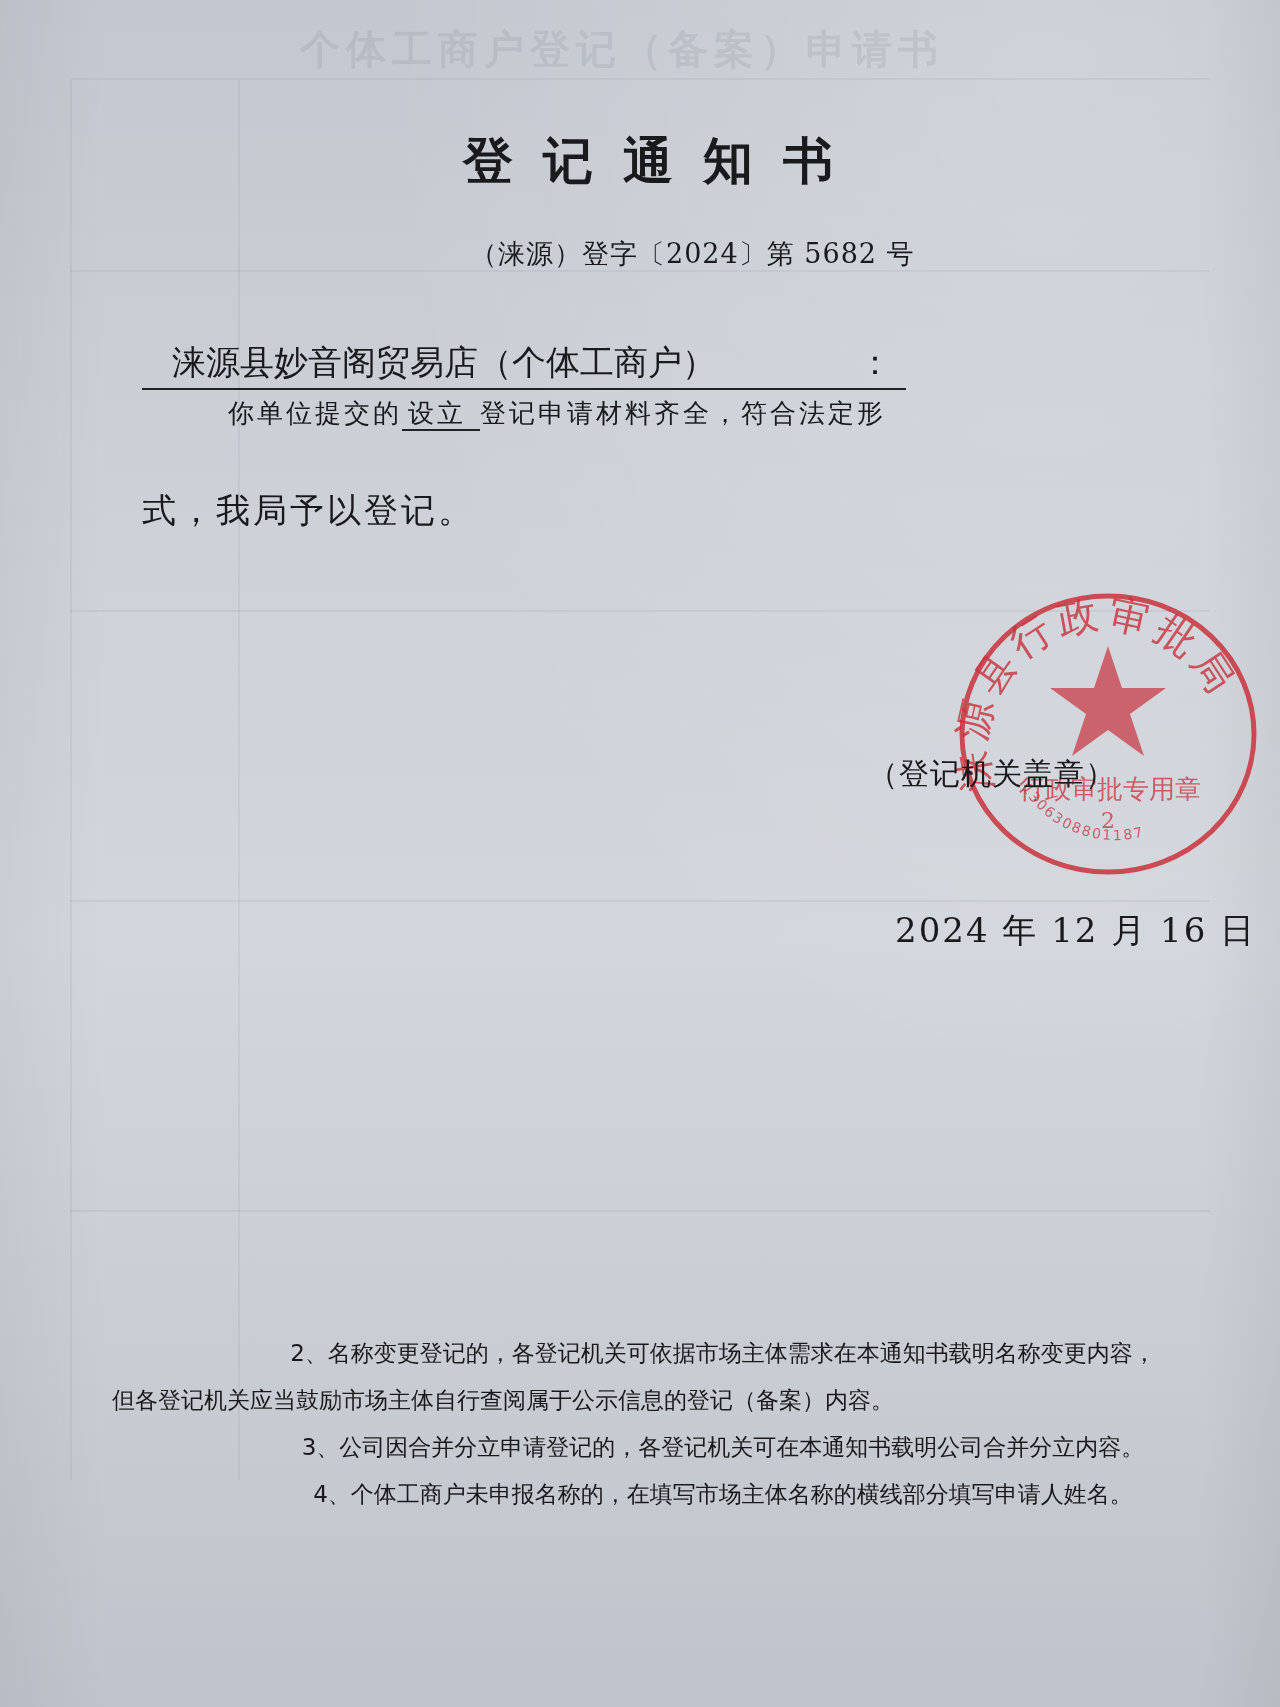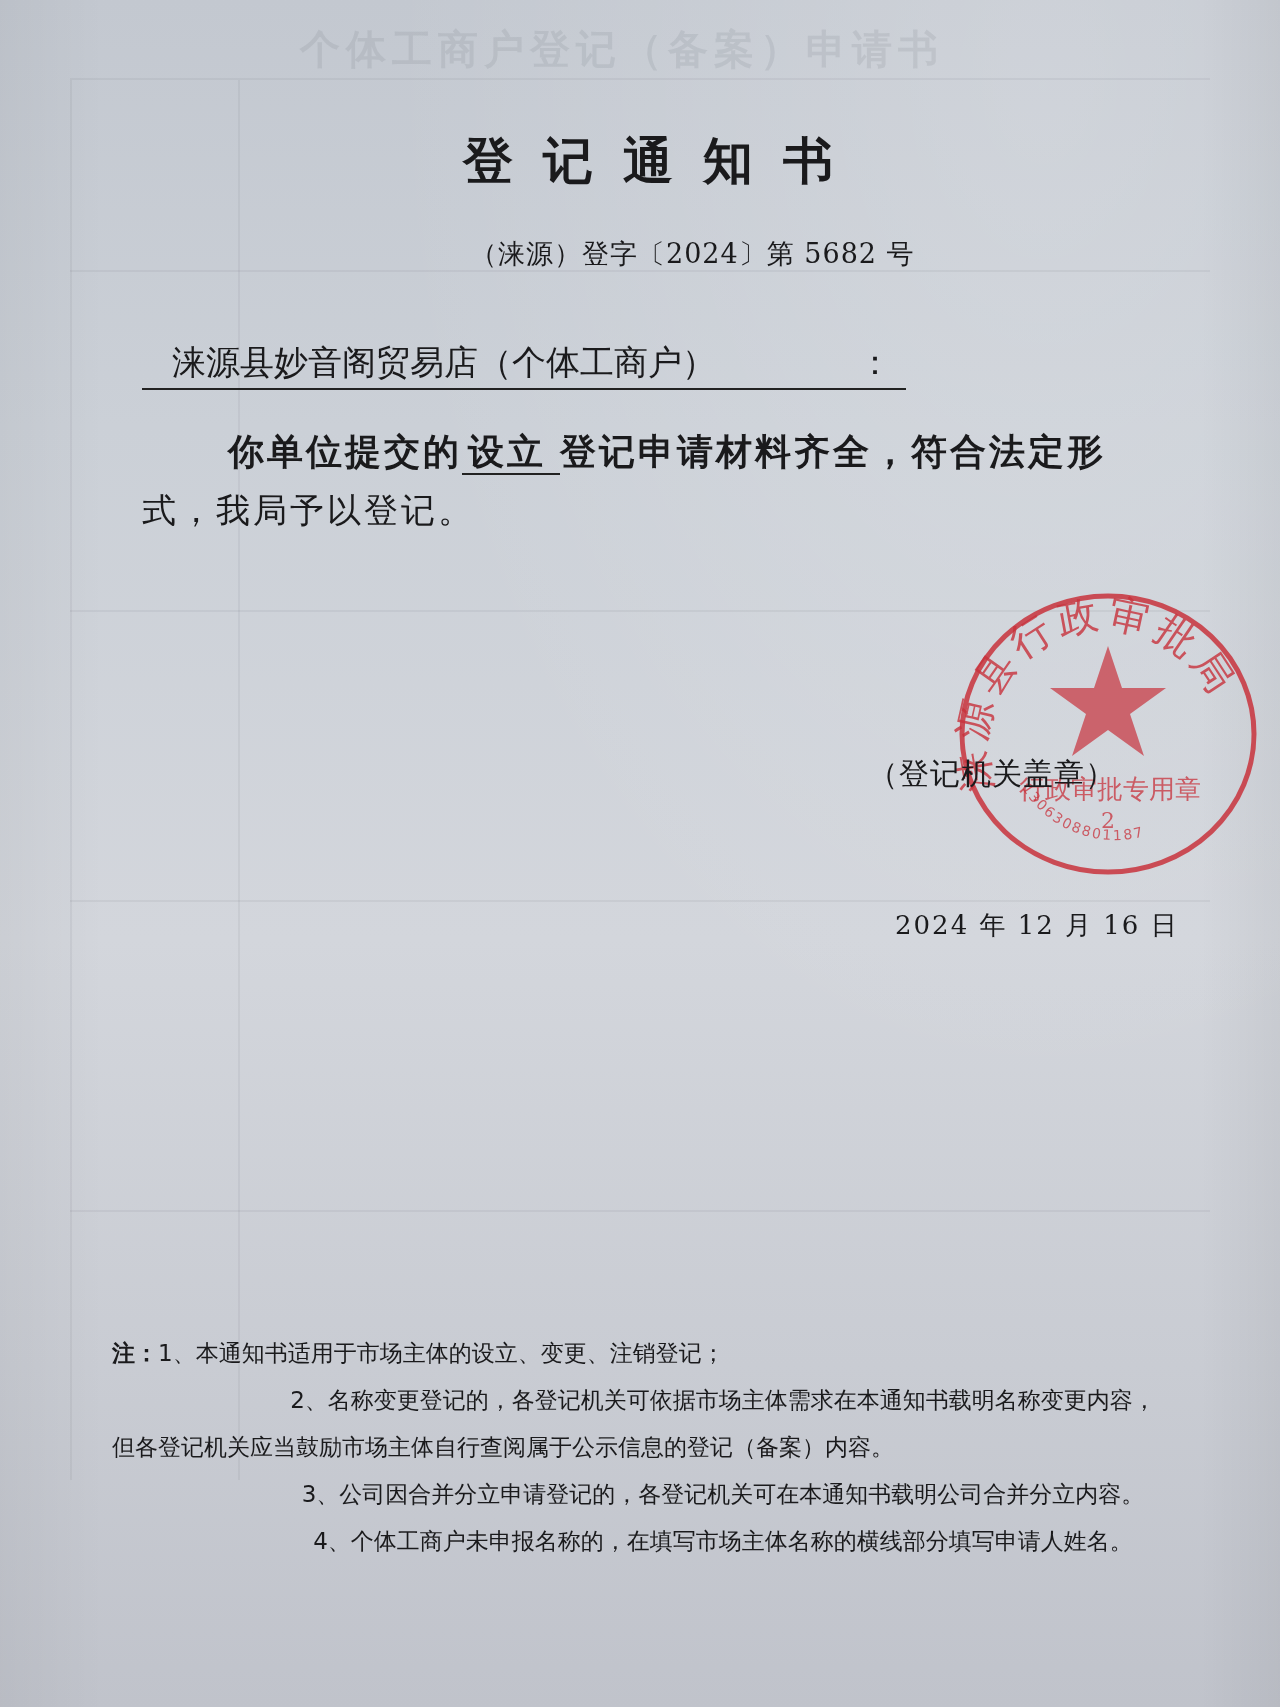--- a/index.html
+++ b/index.html
@@ -32,39 +32,39 @@
   .docno {
     position: absolute; left: 470px; top: 236px; font-size: 27px; letter-spacing: 1px;
   }
   .addressee {
     position: absolute; left: 142px; top: 340px; width: 764px;
     font-family: "DejaVu Sans", sans-serif; font-size: 34px;
     border-bottom: 2px solid #222; padding-left: 30px; padding-bottom: 2px; box-sizing: border-box;
   }
   .addressee .colon { position: absolute; right: 14px; }
   .body-line1 {
-    position: absolute; left: 228px; top: 428px; font-family: "DejaVu Sans", sans-serif;
-    font-size: 36px; letter-spacing: 3px; white-space: nowrap; font-weight: bold;
+    position: absolute; left: 228px; top: 396px; font-family: "DejaVu Sans", sans-serif;
+    font-size: 26px; letter-spacing: 3px; white-space: nowrap;
   }
   .body-line1 .blank {
     display: inline-block; border-bottom: 2px solid #222; padding: 0 14px 0 6px; line-height: 1.2;
   }
   .body-line2 {
     position: absolute; left: 142px; top: 488px; font-family: "DejaVu Sans", sans-serif;
     font-size: 34px; letter-spacing: 3px;
   }
   .seal {
     position: absolute; left: 952px; top: 588px; width: 308px; height: 290px;
   }
   .seal-label {
     position: absolute; left: 868px; top: 754px; font-family: "DejaVu Sans", sans-serif;
     font-size: 30px; letter-spacing: 1px;
   }
   .date {
-    position: absolute; left: 895px; top: 908px; font-size: 26px; letter-spacing: 2px; white-space: nowrap;
+    position: absolute; left: 895px; top: 908px; font-size: 34px; letter-spacing: 2px; white-space: nowrap;
   }
   .notes {
     position: absolute; left: 112px; top: 1330px; width: 1160px;
     font-family: "DejaVu Sans", sans-serif; font-size: 23px; line-height: 47px;
   }
   .notes .note { white-space: nowrap; }
   .notes .indent { padding-left: 62px; text-align: center; }
   .notes .prefix { font-weight: bold; }
 </style>
 </head>
@@ -108,19 +108,18 @@
     <text x="156" y="240" text-anchor="middle" font-family="DejaVu Serif, serif" font-size="22" fill="#c8323c" opacity="0.75">2</text>
     <text font-family="DejaVu Sans, sans-serif" font-size="14" fill="#c8323c" opacity="0.75" letter-spacing="2">
       <textPath href="#codeArc">1306308801187</textPath>
     </text>
   </svg>
   <div class="seal-label">（登记机关盖章）</div>
 
   <div class="date">2024 年 12 月 16 日</div>
 
   <div class="notes">
-    <div class="note"><span class="prefix">注：</span><span>1、本通知书适用于市场主体的设立、变更、注销登记；</span></div>
     <div class="note indent">2、名称变更登记的，各登记机关可依据市场主体需求在本通知书载明名称变更内容，</div>
     <div class="note">但各登记机关应当鼓励市场主体自行查阅属于公示信息的登记（备案）内容。</div>
     <div class="note indent">3、公司因合并分立申请登记的，各登记机关可在本通知书载明公司合并分立内容。</div>
     <div class="note indent">4、个体工商户未申报名称的，在填写市场主体名称的横线部分填写申请人姓名。</div>
   </div>
 </div>
 
 </body></html>

